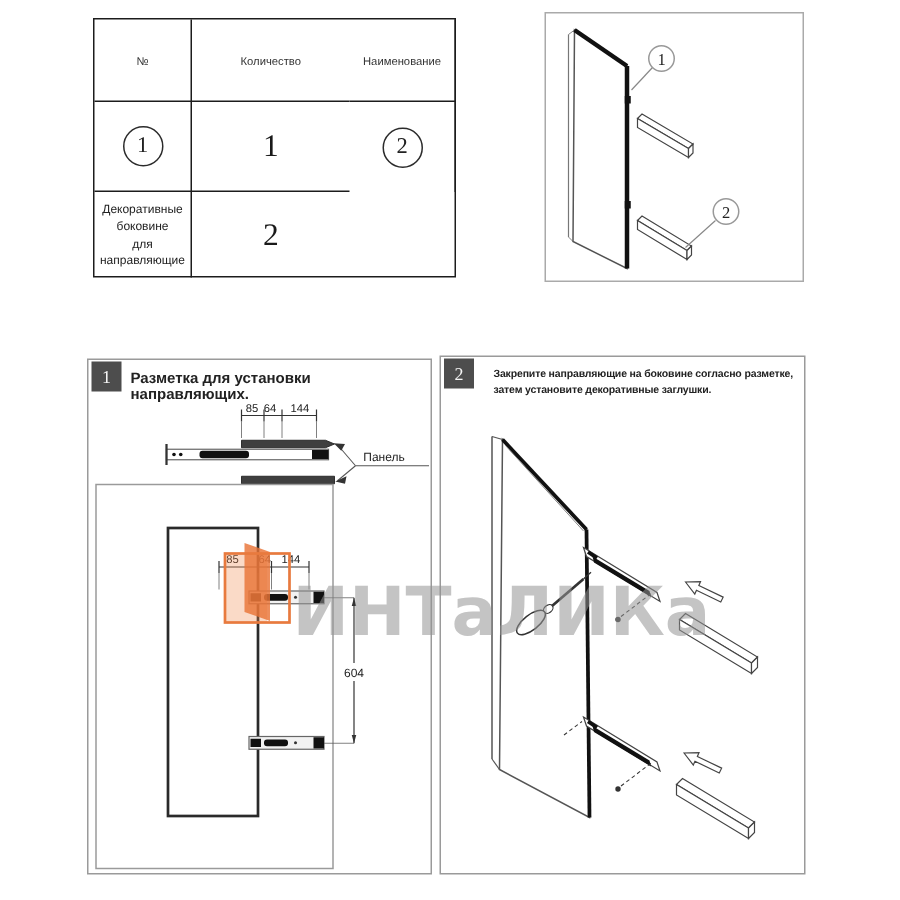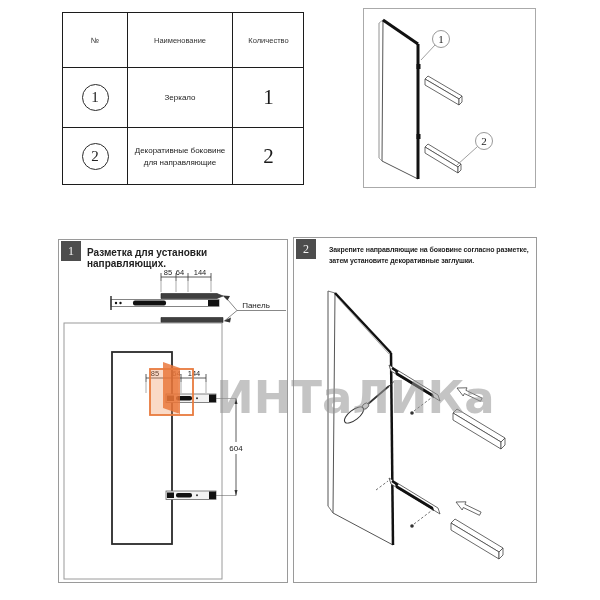--- a/index.html
+++ b/index.html
@@ -28,42 +28,39 @@
   #step1-box{left:58px;top:239px;width:230px;height:344px;}
   #step2-box{left:293px;top:237px;width:244px;height:346px;}
   .badge{position:absolute;left:2px;top:1px;width:20px;height:20px;background:#4d4d4d;
     color:#f4f4f4;font:12px "Liberation Serif",serif;display:flex;align-items:center;justify-content:center;}
   .step-title{position:absolute;left:28px;top:7px;width:195px;font-size:10px;font-weight:bold;color:#222;}
   .step2-text{position:absolute;left:35px;top:6px;width:202px;font-size:7px;font-weight:bold;
     color:#222;line-height:11px;letter-spacing:-0.1px;}
   .stepbox svg{position:absolute;left:0;top:0;}
 
   
-  .watermark-text{position:absolute;left:195px;top:371px;font:bold 45px "DejaVu Sans",sans-serif;
-    color:rgba(148,148,148,0.55);letter-spacing:0px;z-index:10;pointer-events:none;white-space:nowrap;padding-left:21px;}
+  .watermark-text{position:absolute;left:195px;top:381px;font:bold 45px "DejaVu Sans",sans-serif;
+    color:rgba(148,148,148,0.55);letter-spacing:0px;z-index:10;pointer-events:none;white-space:nowrap;}
   #logo-svg{position:absolute;left:147px;top:358px;z-index:9;pointer-events:none;}
 
   svg text{font-family:"Liberation Sans",sans-serif;fill:#222;}
   svg text.serif{font-family:"Liberation Serif",serif;}
 </style>
 </head>
 <body>
 
 <div class="page">
 
   <div class="parts-table">
     <div class="cell hdr">№</div>
+    <div class="cell hdr c3">Количество</div>
     <div class="cell hdr">Наименование</div>
-    <div class="cell hdr c3">Количество</div>
 
     <div class="cell">
       <span class="circled">1</span>
-    </div>
-    <div class="cell">
-      <span class="pname">Зеркало</span>
     </div>
     <div class="cell c3">
       <span class="qty">1</span>
     </div>
 
     <div class="cell r3">
       <span class="circled">2</span>
     </div>
     <div class="cell r3">
       <span class="pname">Декоративные боковине</span>

